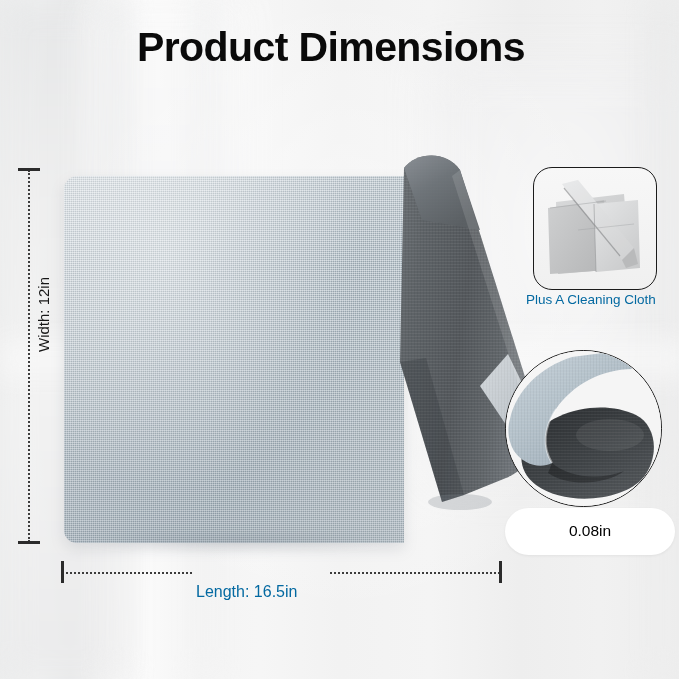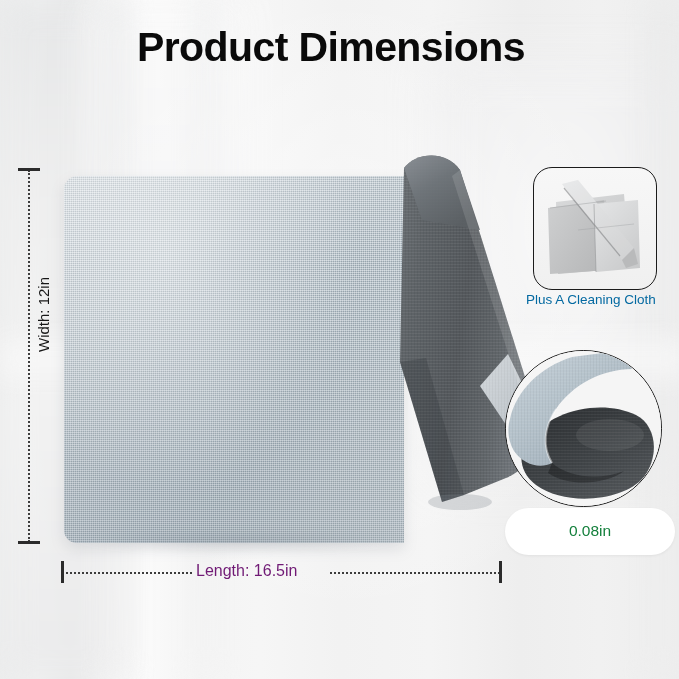--- a/index.html
+++ b/index.html
@@ -177,23 +177,23 @@
     text-align: center;
     transform: rotate(-90deg);
     transform-origin: 50% 50%;
     font-size: 15px;
     color: #161616;
     white-space: nowrap;
   }
   #length-label {
     position: absolute;
     left: 196px;
-    top: 562px;
+    top: 583px;
     font-size: 16px;
-    color: #701a75;
+    color: #0369a1;
     white-space: nowrap;
   }
 
   
   #cloth-card {
     position: absolute;
     left: 533px;
     top: 167px;
     width: 122px;
     height: 121px;
@@ -239,21 +239,21 @@
     background: #ffffff;
     box-shadow: 0 1px 3px rgba(0,0,0,.06);
     display: flex;
     flex-direction: column;
     align-items: center;
     justify-content: center;
     line-height: 1.18;
   }
   #thick-pill span {
     font-size: 15.5px;
-    color: #15803d;
+    color: #000000;
     white-space: nowrap;
   }
 </style>
 </head>
 <body>
 
 <div id="scene">
 
   <div class="bg-base"></div>
   <div class="bg-soft-a"></div>

